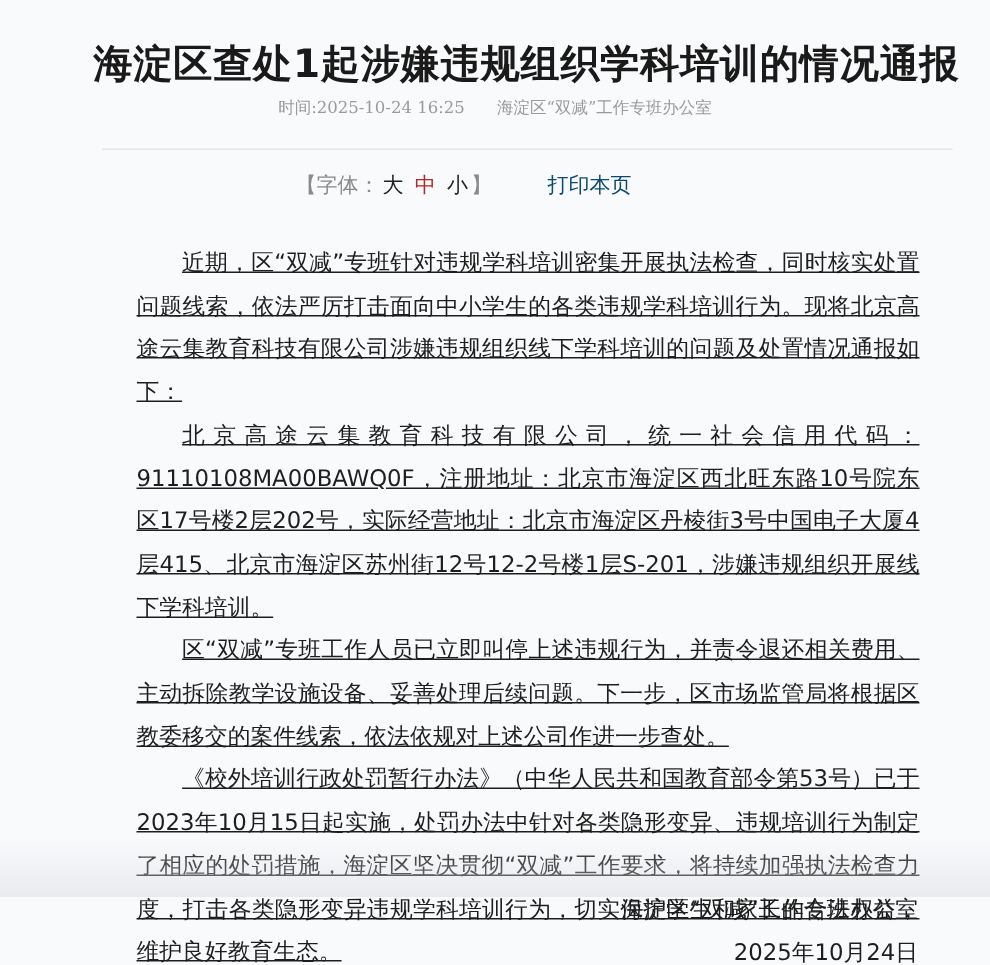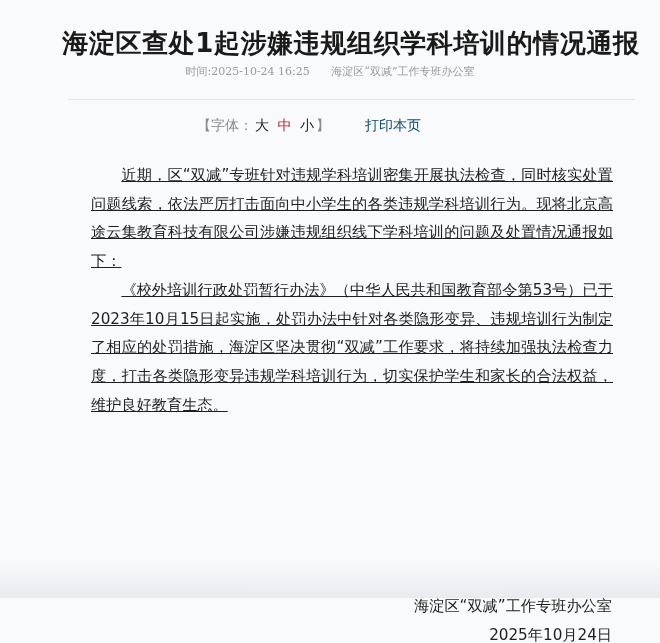--- a/index.html
+++ b/index.html
@@ -55,20 +55,21 @@
       height: 1px;
       background: #e2e4e8;
     }
     .toolbar {
       position: absolute;
       top: 115px;
       left: 197px;
       font-size: 14px;
       line-height: 20px;
       white-space: nowrap;
+      font-family: Liberation Serif, serif;
     }
     .toolbar .bracket, .toolbar .label { color: #8a8a8a; }
     .toolbar .size { color: #222; cursor: pointer; margin: 0 2px; }
     .toolbar .size.active { color: #b0282a; }
     .toolbar .print {
       position: absolute;
       left: 168px;
       top: 0;
       color: #0c4a6e;
       cursor: pointer;
@@ -123,20 +124,22 @@
 
   <div class="divider"></div>
 
   <div class="toolbar">
     <span class="bracket">【</span><span class="label">字体：</span><span class="size">大</span> <span class="size active">中</span> <span class="size">小</span><span class="bracket">】</span>
     <span class="print">打印本页</span>
   </div>
 
   <div class="content">
     <p>近期，区“双减”专班针对违规学科培训密集开展执法检查，同时核实处置问题线索，依法严厉打击面向中小学生的各类违规学科培训行为。现将北京高途云集教育科技有限公司涉嫌违规组织线下学科培训的问题及处置情况通报如下：</p>
+    <p>北京高途云集教育科技有限公司，统一社会信用代码：91110108MA00BAWQ0F，注册地址：北京市海淀区西北旺东路10号院东区17号楼2层202号，实际经营地址：北京市海淀区丹棱街3号中国电子大厦4层415、北京市海淀区苏州街12号12-2号楼1层S-201，涉嫌违规组织开展线下学科培训。</p>
+    <p>区“双减”专班工作人员已立即叫停上述违规行为，并责令退还相关费用、主动拆除教学设施设备、妥善处理后续问题。下一步，区市场监管局将根据区教委移交的案件线索，依法依规对上述公司作进一步查处。</p>
     <p>《校外培训行政处罚暂行办法》（中华人民共和国教育部令第53号）已于2023年10月15日起实施，处罚办法中针对各类隐形变异、违规培训行为制定了相应的处罚措施，海淀区坚决贯彻“双减”工作要求，将持续加强执法检查力度，打击各类隐形变异违规学科培训行为，切实保护学生和家长的合法权益，维护良好教育生态。</p>
   </div>
 
   <div class="signature">
     <div>海淀区“双减”工作专班办公室</div>
     <div>2025年10月24日</div>
   </div>
 
   <div class="bottom-shade"></div>
 </div>

